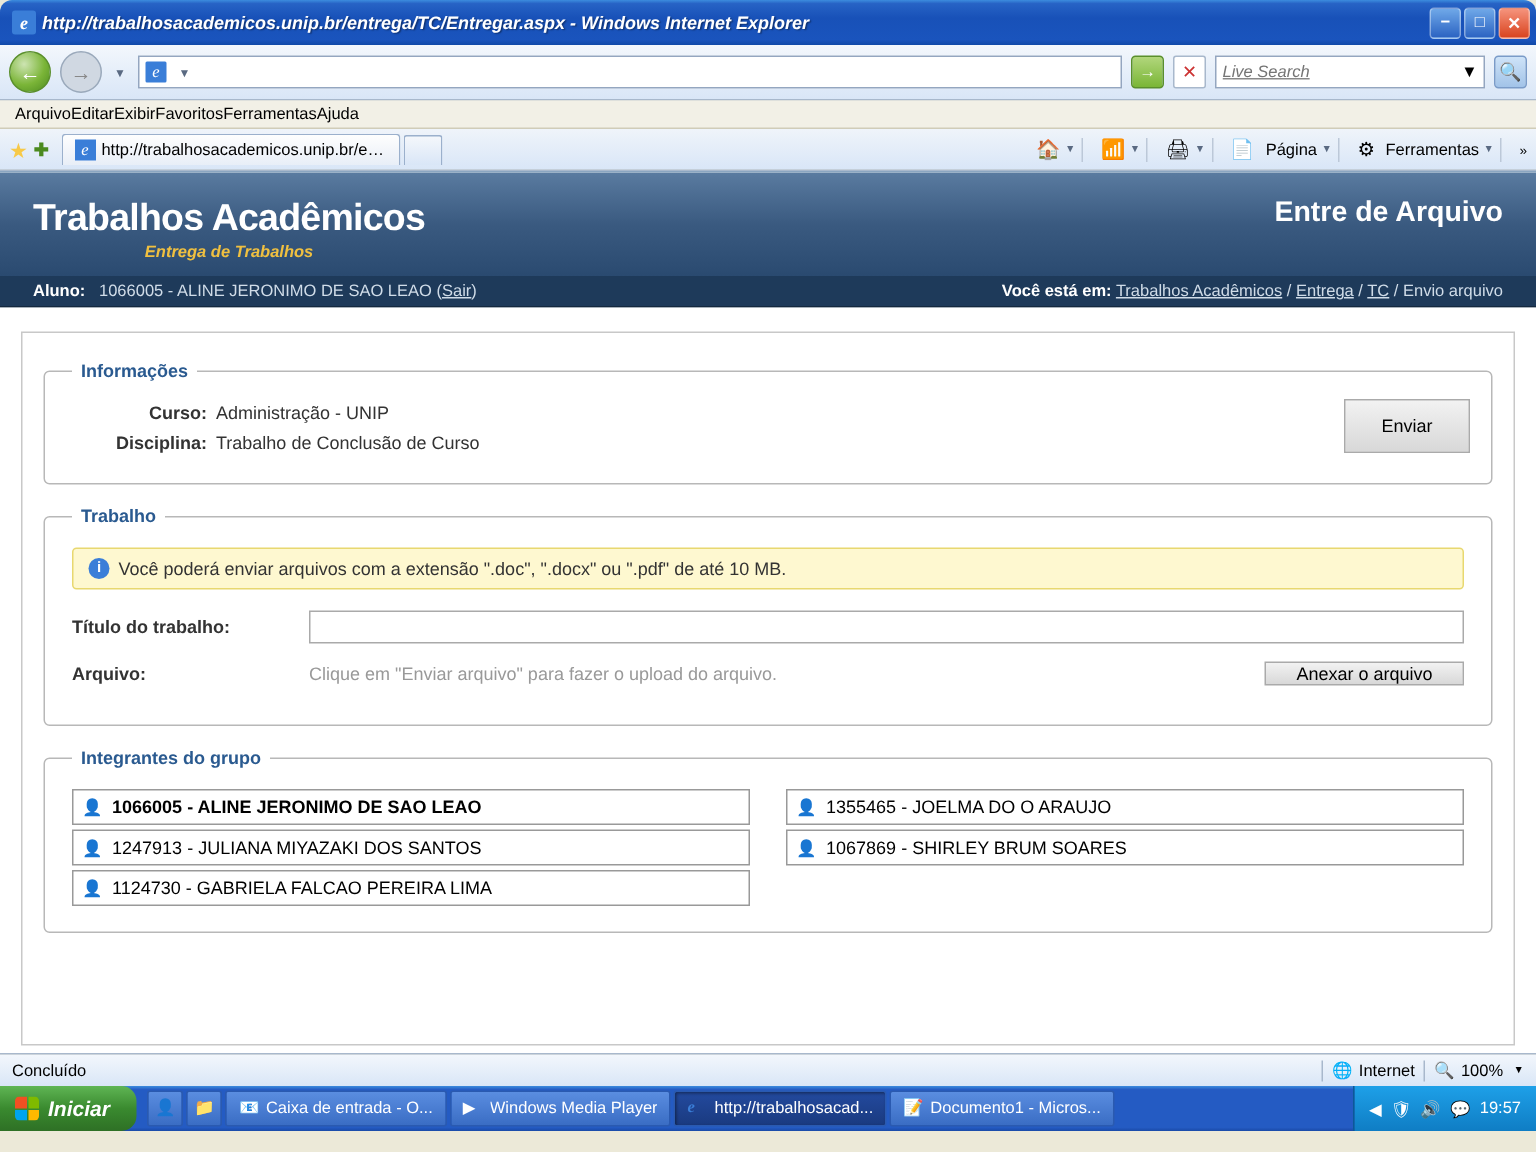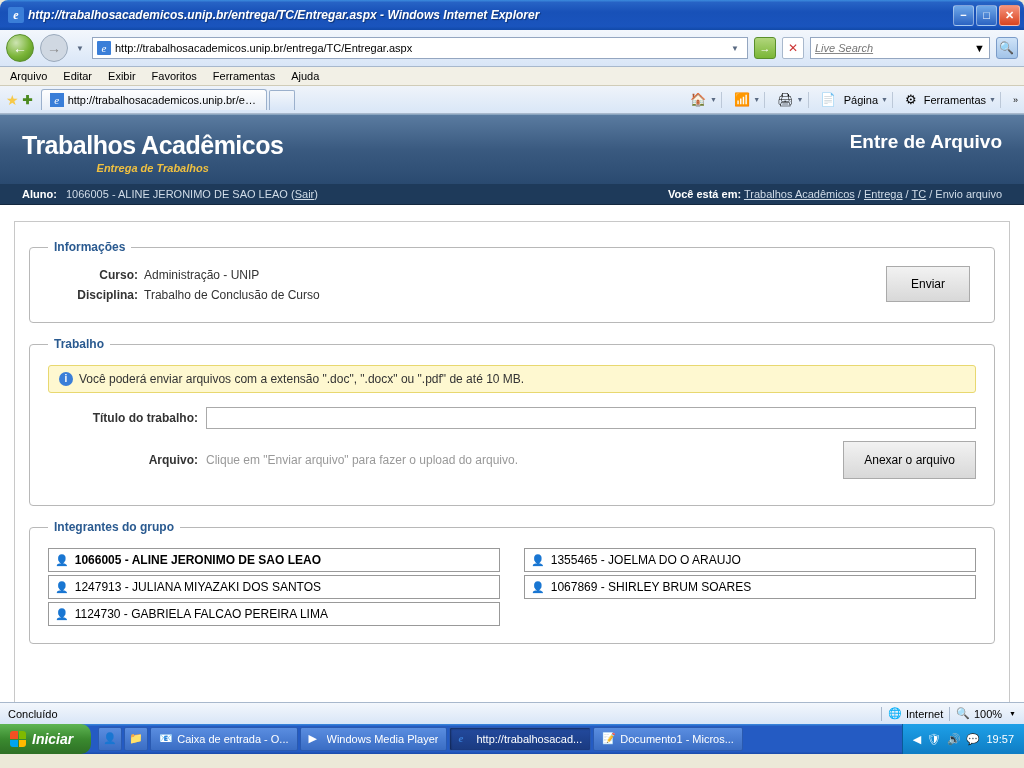--- a/index.html
+++ b/index.html
@@ -22,21 +22,21 @@
 .addr { flex: 1; display: flex; align-items: center; background: white; border: 1px solid #94a6c0; height: 22px; padding: 0 4px; }
 .addr .e-mini { width: 14px; height: 14px; background:#3a7ed8; color:white; font-family:Georgia,serif; font-style:italic; font-size:11px; text-align:center; line-height:14px; border-radius:1px; margin-right:4px; }
 .addr input { flex:1; border:none; outline:none; font-size:11px; }
 .addr .drop { color:#5a6a82; font-size:8px; padding:0 4px; }
 .arrow-btn { width: 22px; height: 22px; background: linear-gradient(#b1d67c,#7ab636); border:1px solid #5a8f2c; border-radius:3px; display:flex; align-items:center; justify-content:center; color:white; font-size:11px; }
 .small-btn { width: 22px; height: 22px; border:1px solid #a8b8cc; border-radius:2px; display:flex; align-items:center; justify-content:center; background:white; font-size:12px; color:#c33; }
 .search { display:flex; align-items:center; background:white; border:1px solid #94a6c0; height:22px; width:180px; padding:0 4px; }
 .search input { flex:1; border:none; outline:none; font-size:11px; color:#888; font-style:italic;text-decoration:underline; }
 .search-btn { width: 22px; height: 22px; background:linear-gradient(#cee3f8,#a2c3e8); border:1px solid #7a9bc8; border-radius:3px; display:flex; align-items:center; justify-content:center; font-size:12px; }
 
-.menubar { background:#f2f0e6; padding: 3px 10px; display:flex; gap:16px; font-size:11px; border-bottom:1px solid #d0ccb8; }
+.menubar { background:#f2f0e6; padding: 3px 10px; display:flex; font-size:11px; border-bottom:1px solid #d0ccb8; }
 .menubar span { cursor:default; }
 
 .tabbar { background: linear-gradient(to bottom,#eff4fa,#d9e6f7); padding: 3px 6px; display:flex; align-items:center; border-bottom:1px solid #a8b8cc; }
 .tabbar .fav { display:flex; gap:4px; align-items:center; }
 .tabbar .star { color:#f7c948; font-size:14px; }
 .tabbar .plus { color:#4b8a1f; font-size:12px; font-weight:bold; }
 .tabbar .tab { margin-left:8px; background:linear-gradient(#fefefe,#e8eef7); border:1px solid #9bb0cc; border-bottom:none; padding:3px 8px; display:flex; align-items:center; gap:4px; border-radius:3px 3px 0 0; max-width:240px; }
 .tabbar .tab .e-mini { width:14px; height:14px; background:#3a7ed8; color:white; font-family:Georgia,serif; font-style:italic; font-size:11px; text-align:center; line-height:14px; }
 .tabbar .tab .lbl { font-size:11px; white-space:nowrap; overflow:hidden; text-overflow:ellipsis; max-width:190px; }
 .tabbar .newtab { width:26px; height:20px; background:linear-gradient(#f4f7fb,#d9e6f7); border:1px solid #9bb0cc; margin-left:2px; border-radius:2px 2px 0 0; border-bottom:none; }
@@ -60,30 +60,30 @@
 .breadcrumb .right b { color:white; font-weight:bold; }
 
 .main { padding: 16px 14px; background: white; }
 .panel { border: 1px solid #c8c8c8; padding: 18px 14px 60px; background:white; position:relative; }
 
 fieldset { border: 1px solid #b8b8b8; border-radius: 4px; margin-bottom: 14px; padding: 14px 18px; position:relative; }
 fieldset legend { color: #2a5a90; font-weight: bold; font-size: 12px; padding: 0 6px; }
 
 .info-row { display:flex; margin-bottom:6px; font-size:12px; color:#333; }
 .info-row .lbl { width: 90px; text-align:right; font-weight:bold; margin-right:6px; }
-.btn-enviar { position:absolute; right:24px; top:12px; background: linear-gradient(#f2f2f2,#d8d8d8); border:1px solid #aaa; padding: 10px 24px; font-size:12px; cursor:pointer; }
+.btn-enviar { position:absolute; right:14px; top:12px; background: linear-gradient(#f2f2f2,#d8d8d8); border:1px solid #aaa; padding: 10px 24px; font-size:12px; cursor:pointer; }
 
 .notice { background: #fef8d0; border:1px solid #e8d870; border-radius:3px; padding: 6px 10px; font-size: 12px; color:#333; display:flex; align-items:center; gap:6px; margin-bottom:14px; }
 .notice .i { width:14px; height:14px; border-radius:50%; background:#3a7ed8; color:white; font-weight:bold; font-size:10px; text-align:center; line-height:14px; flex-shrink:0; }
 
 .form-row { display:flex; align-items:center; margin-bottom:12px; font-size:12px; }
-.form-row .lbl { width:150px; text-align:right; font-weight:bold; margin-right:8px; color:#333; }
+.form-row .lbl { width:150px; font-weight:bold; margin-right:8px; color:#333; }
 .form-row input.txt { flex:1; border:1px solid #aaa; height:22px; padding:0 4px; font-size:12px; }
 .form-row .hint { color:#999; font-size:12px; flex:1; }
-.btn-anexar { background: linear-gradient(#f2f2f2,#d8d8d8); border:1px solid #aaa; padding: 11px 20px; font-size:12px; cursor:pointer; margin-left:12px; }
+.btn-anexar { background: linear-gradient(#f2f2f2,#d8d8d8); border:1px solid #aaa; padding: 0 20px; font-size:12px; cursor:pointer; margin-left:12px; }
 
 .members { display:flex; gap:24px; }
 .members .col { flex:1; }
 .member { border:1px solid #999; padding:4px 6px; margin-bottom:3px; display:flex; align-items:center; gap:6px; font-size:12px; }
 .member .uico { font-size:11px; }
 .member.active { font-weight:bold; }
 
 
 .statusbar { background: linear-gradient(to bottom, #f3f7fc, #d9e6f7); border-top:1px solid #a8b8cc; height:22px; display:flex; align-items:center; font-size:11px; padding:0 8px; }
 .statusbar .sep2 { width:1px; height:14px; background:#a8b8cc; margin:0 6px; }
@@ -119,21 +119,20 @@
     <div class="win-btn close">✕</div>
   </div>
 </div>
 
 <div class="ie-toolbar">
   <div class="nav-btn">←</div>
   <div class="nav-btn fwd">→</div>
   <div class="nav-drop">▼</div>
   <div class="addr">
     <div class="e-mini">e</div>
-    <input value="http://trabalhosacademicos.unip.br/entrega/TC/Entregar.aspx" style="">
     <span class="drop">▼</span>
   </div>
   <div class="arrow-btn">→</div>
   <div class="small-btn">✕</div>
   <div class="search">
     <input placeholder="Live Search" style="">
     <span class="drop">▼</span>
   </div>
   <div class="search-btn">🔍</div>
 </div>

